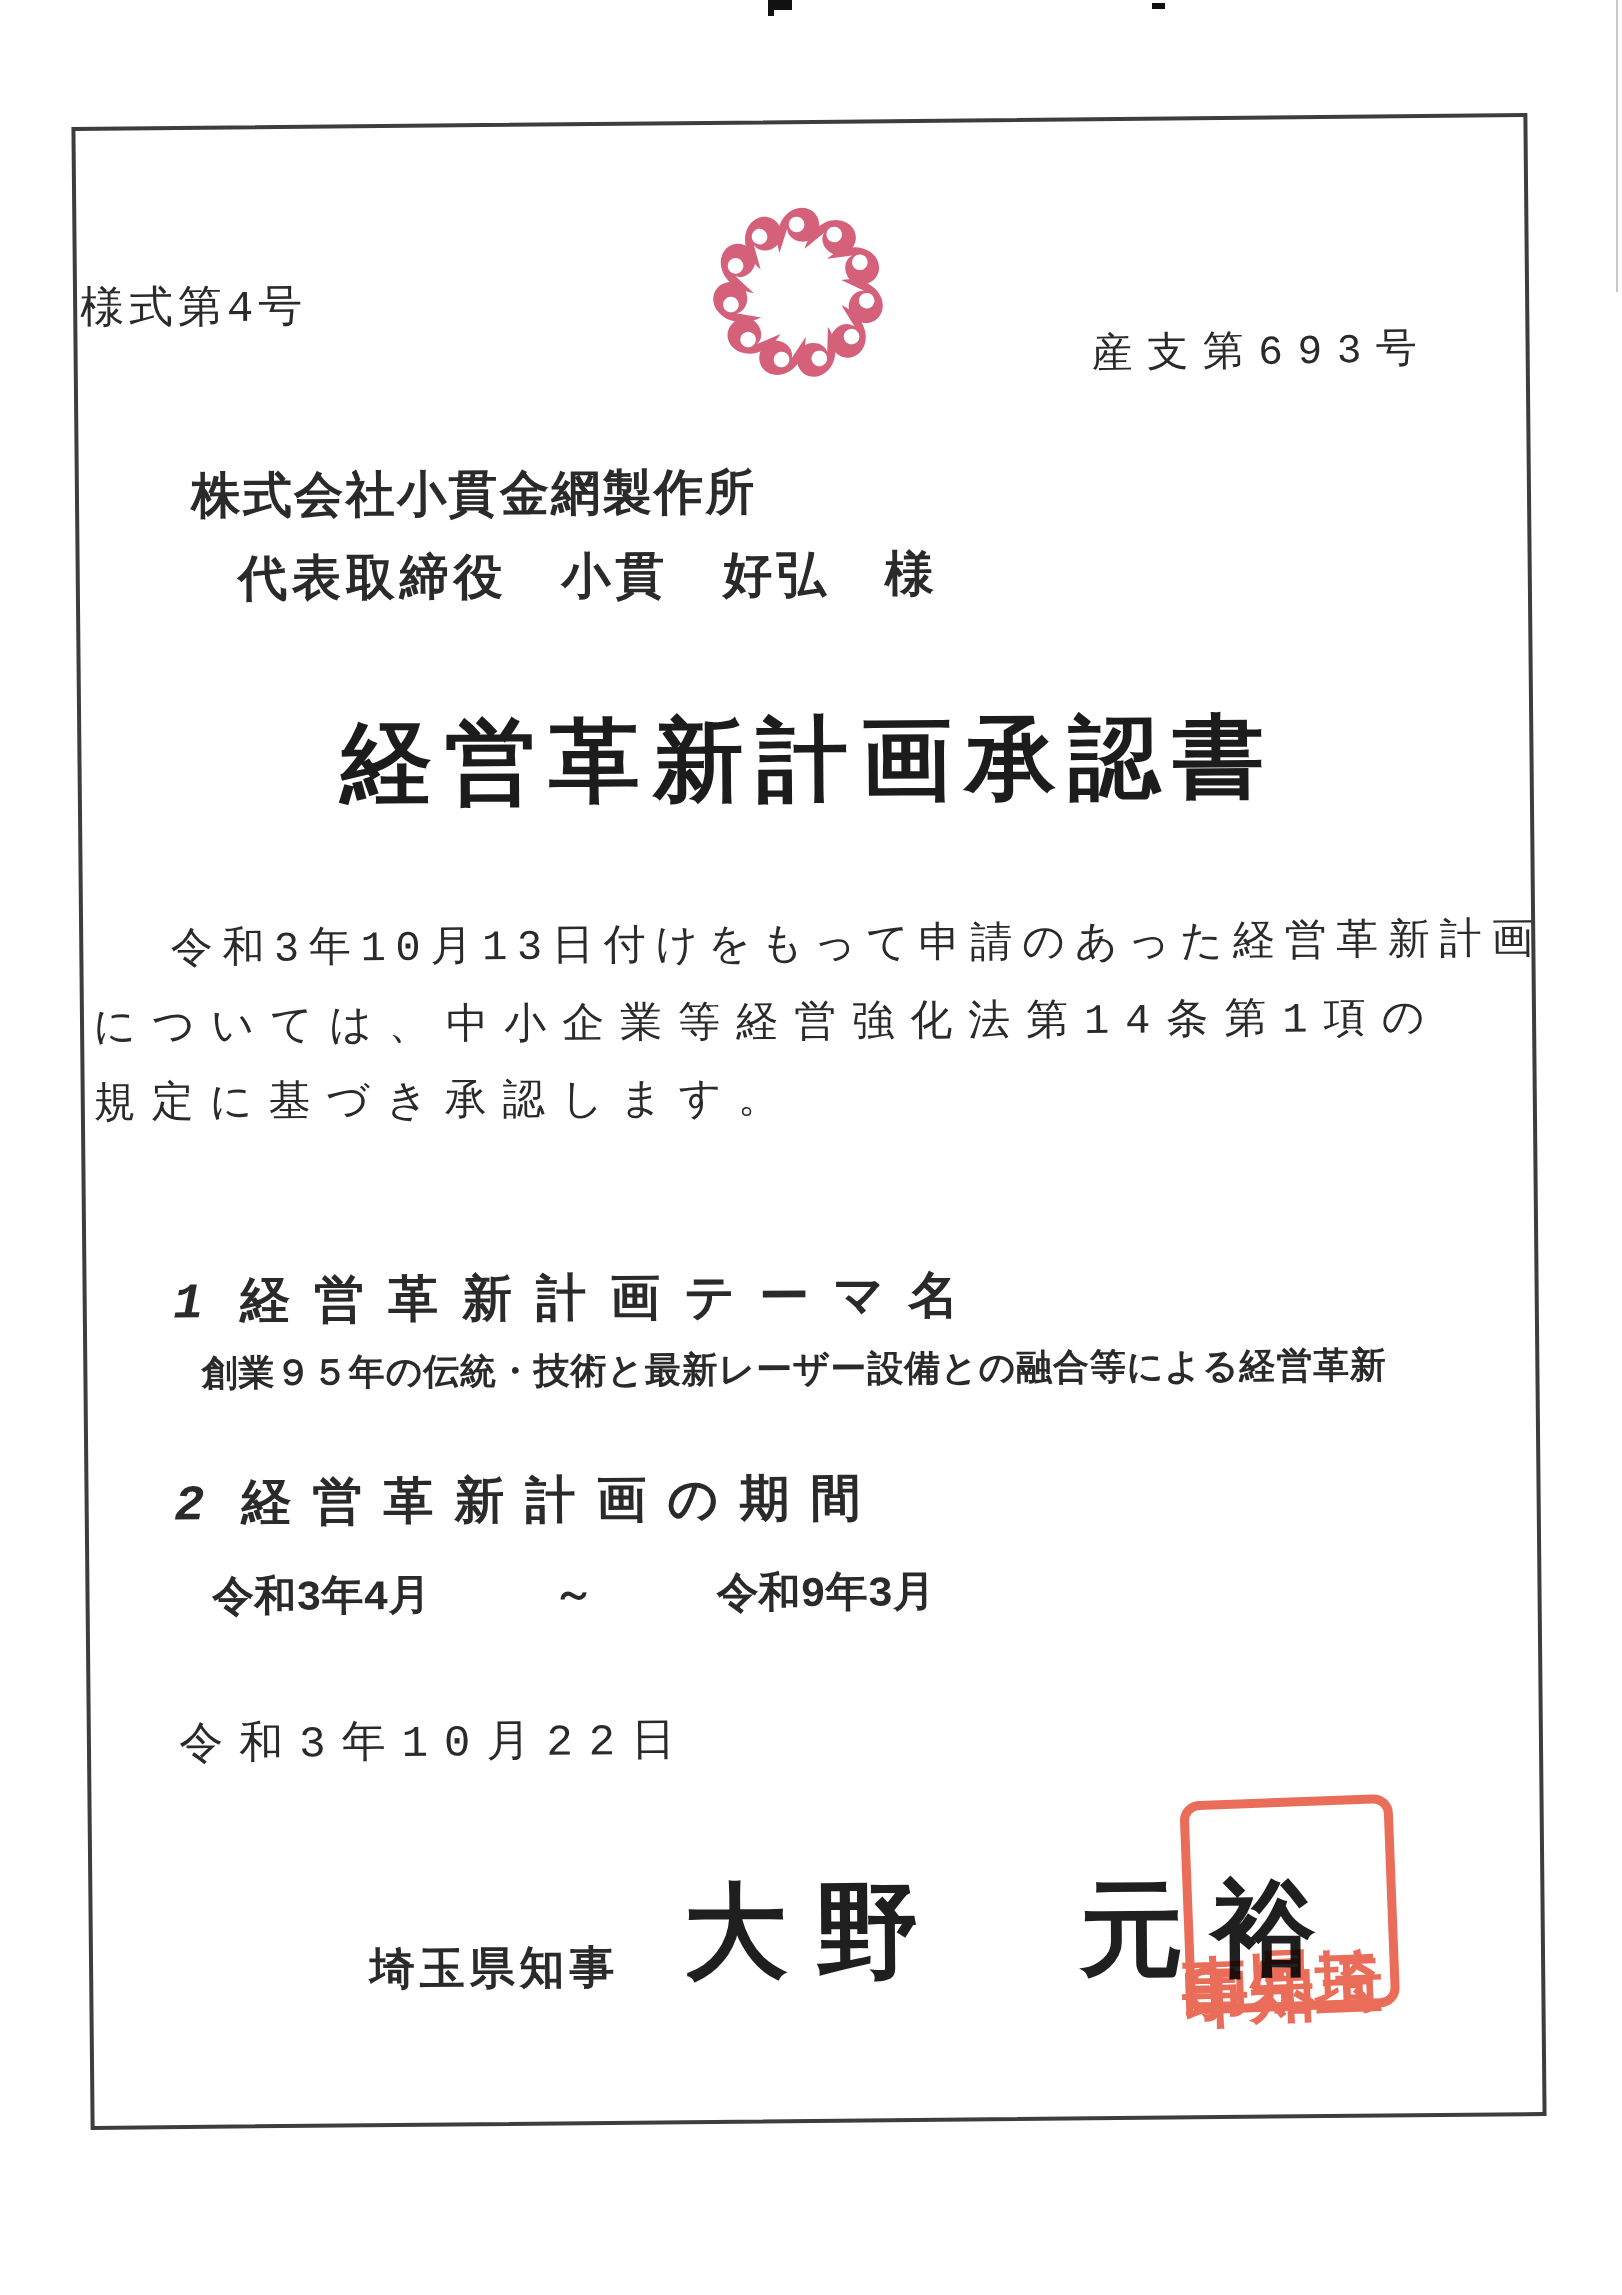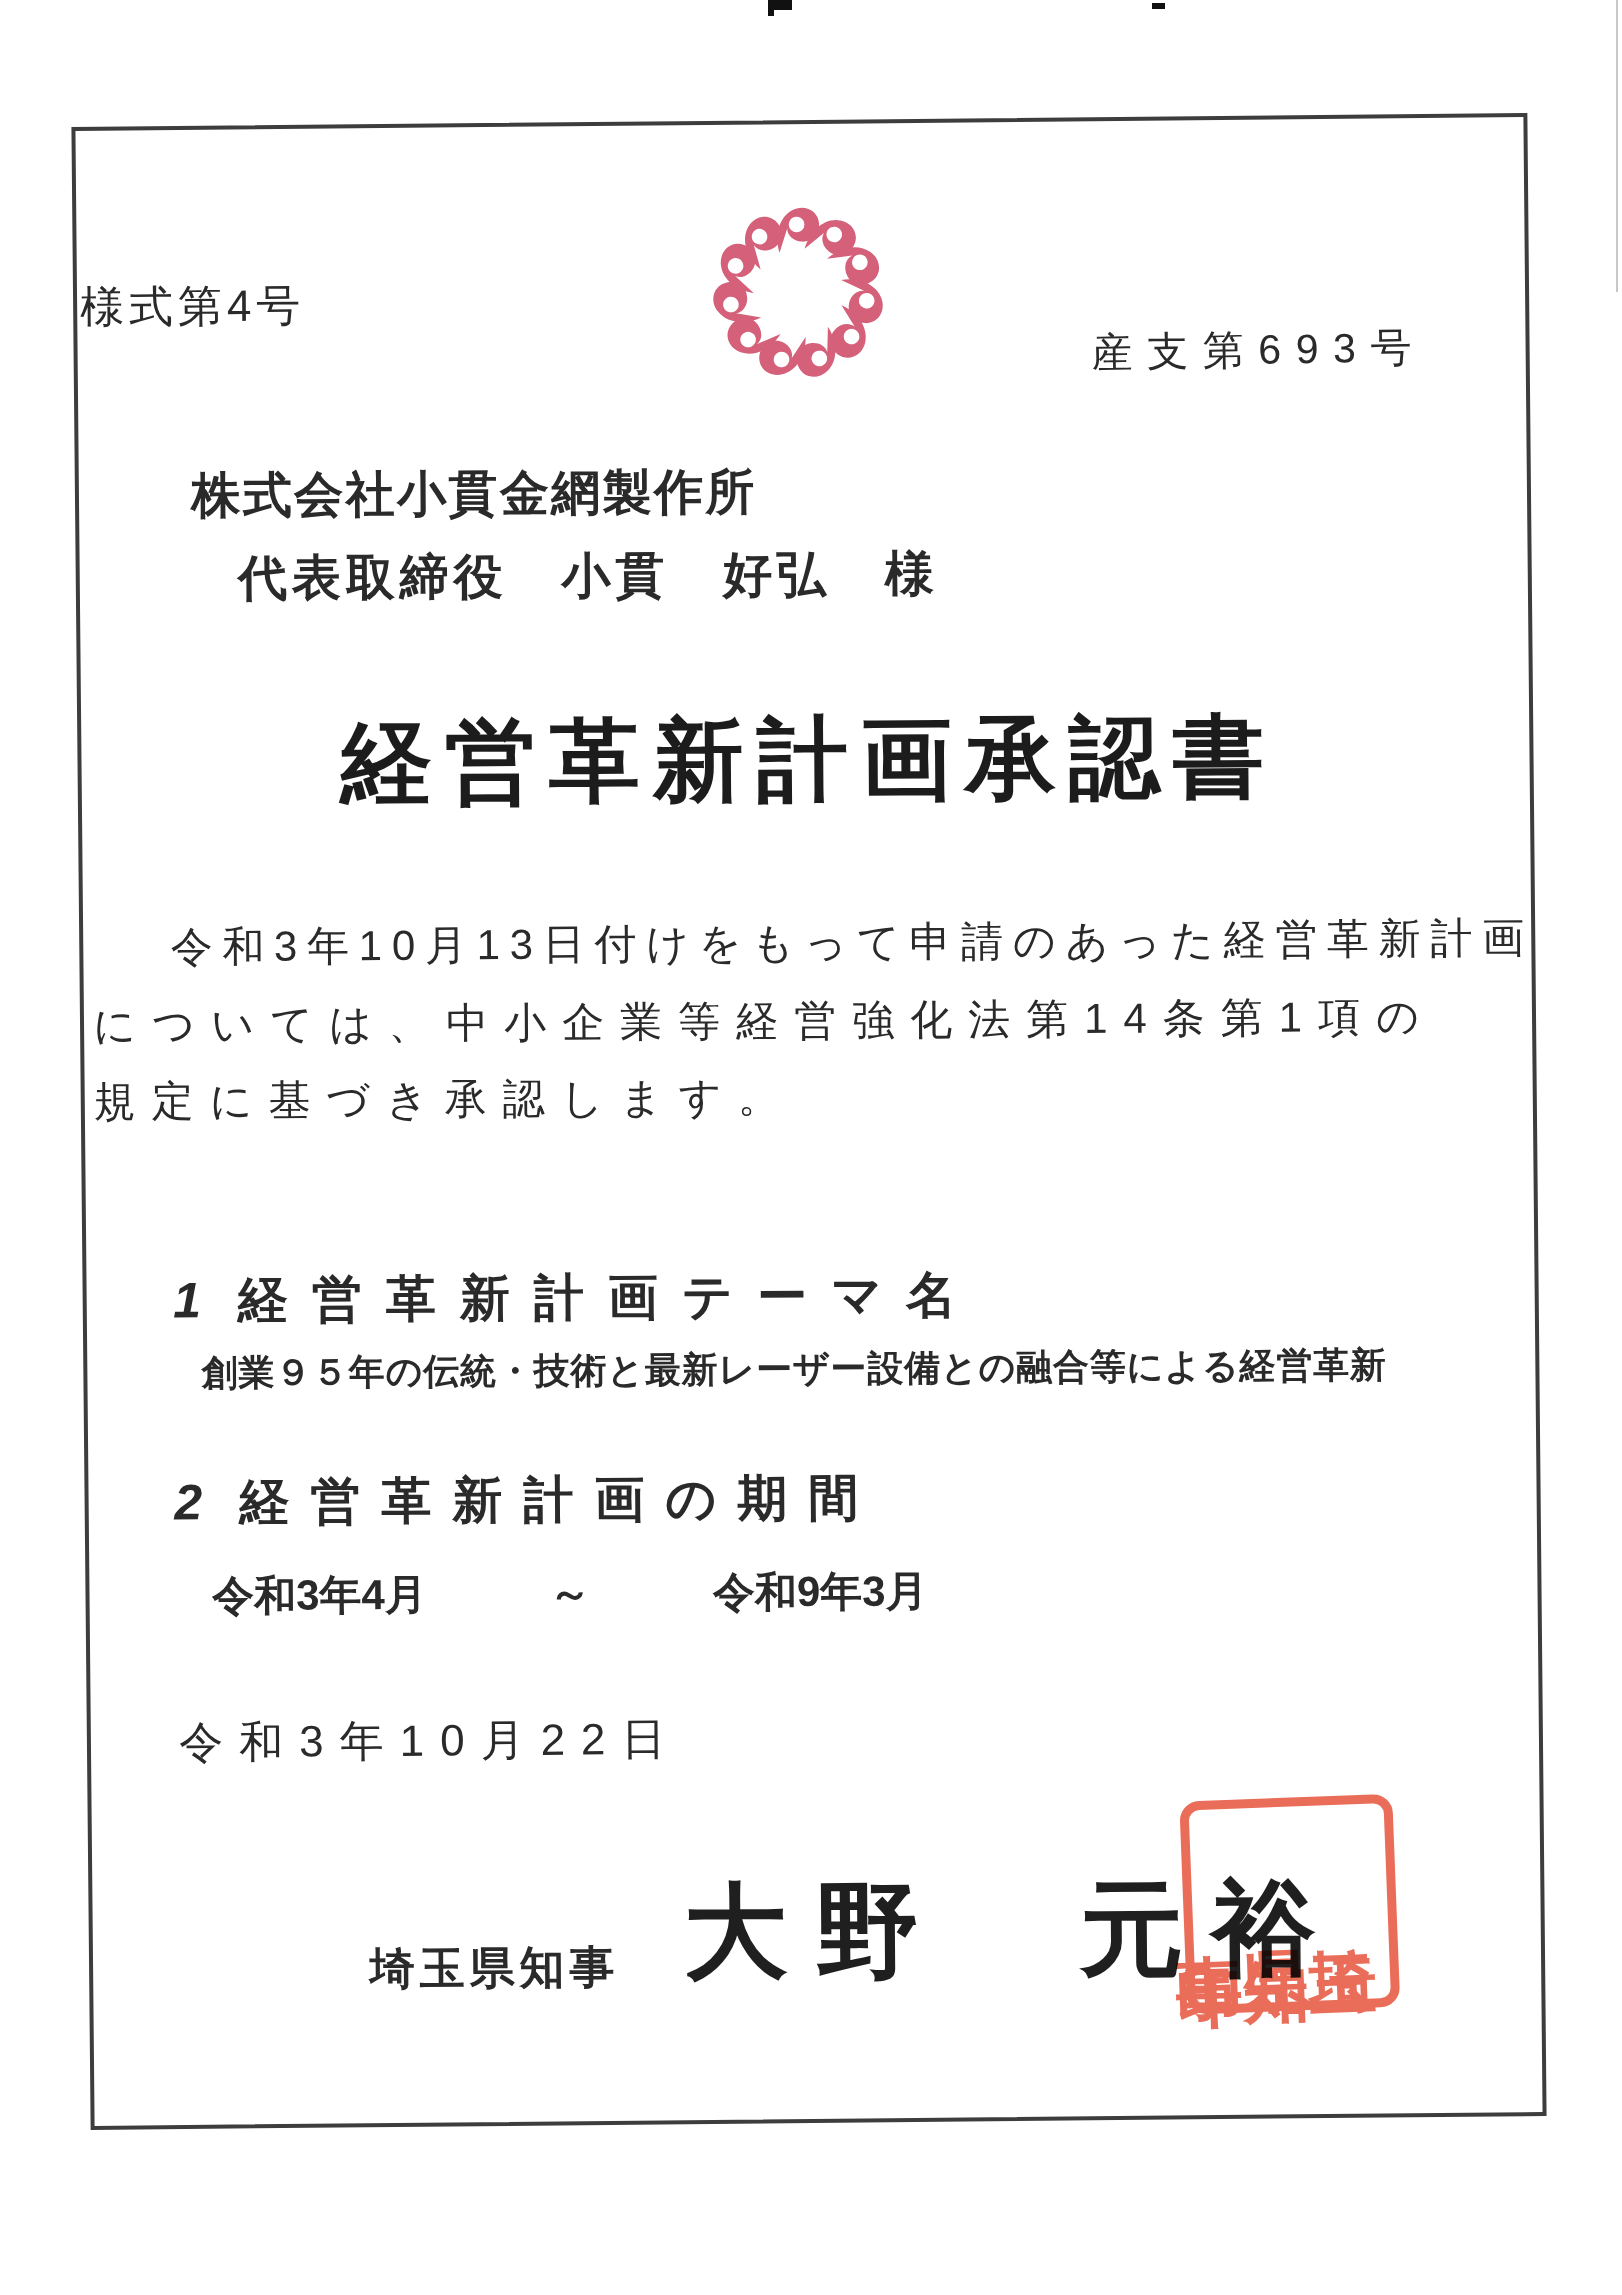--- a/index.html
+++ b/index.html
@@ -2,21 +2,21 @@
 <html style="font-size:13px"><head>
 <meta charset="utf-8">
 <style>
   html,body{margin:0;padding:0;}
   .page{
     position:relative;
     width:1623px;
     height:2295px;
     background:#ffffff;
     overflow:hidden;
-    font-family:Liberation Sans, sans-serif;
+    font-family:Liberation Mono, monospace;
     color:#2a2a2a;
   }
   .frame{
     position:absolute;
     left:81px; top:120px;
     width:1456px; height:2003px;
     border:4px solid #3d3d3d;
     transform:rotate(-0.55deg);
     box-sizing:border-box;
     background:transparent;

